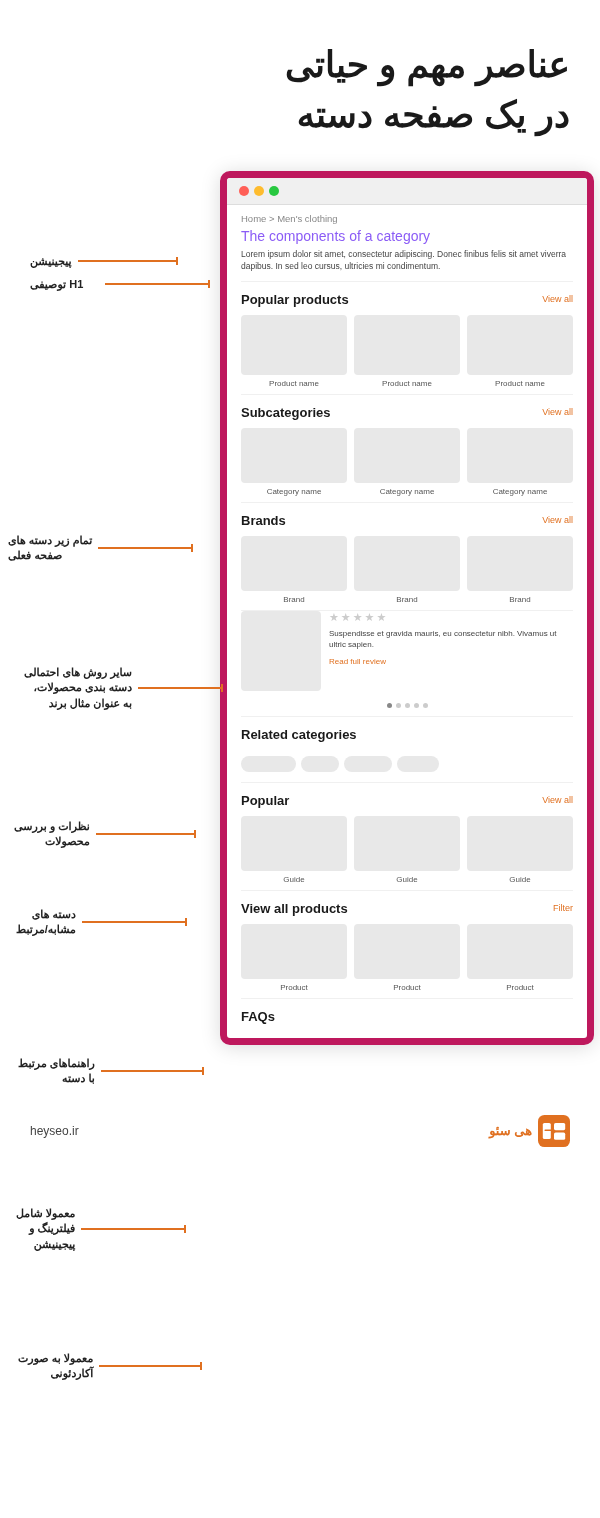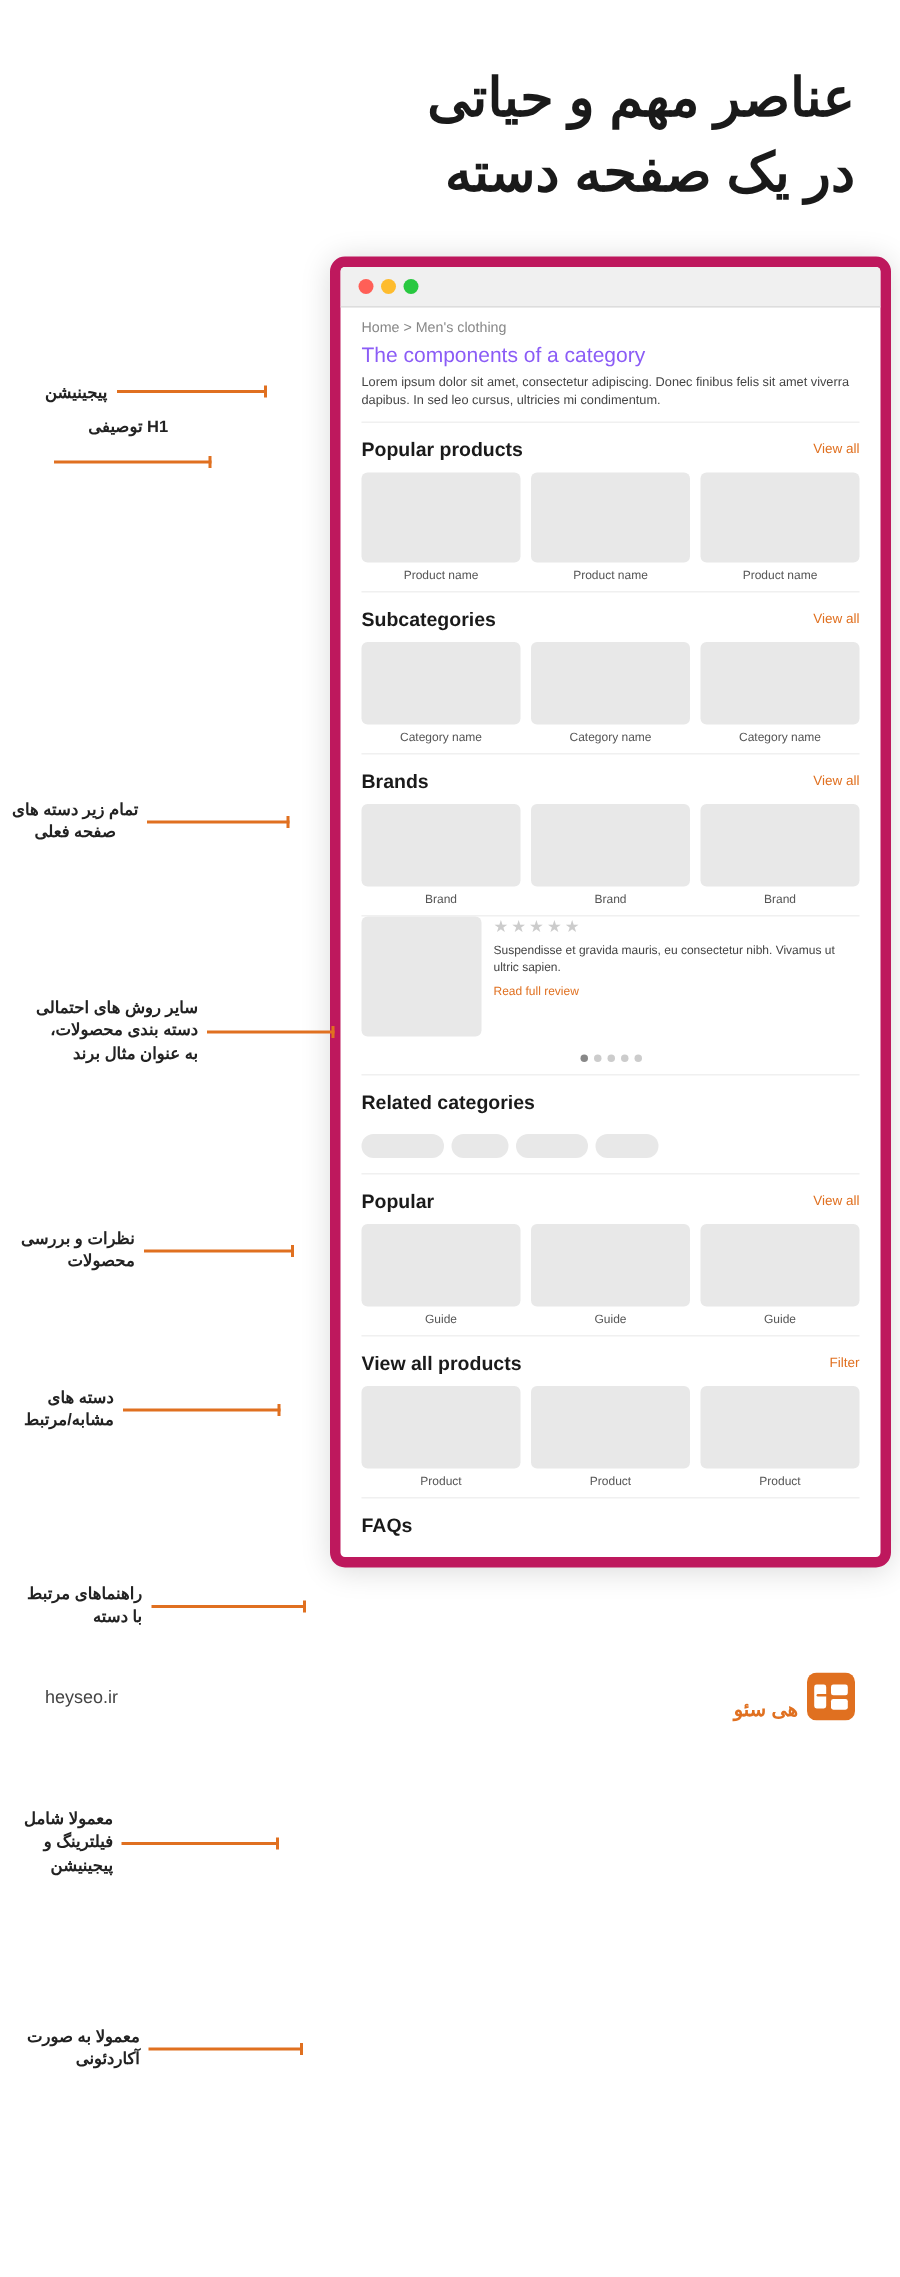--- a/index.html
+++ b/index.html
@@ -225,21 +225,21 @@
       align-items: center;
       padding: 20px 30px;
       margin-top: 10px;
     }
     .footer-site {
       font-size: 12px;
       color: #444;
     }
     .footer-logo {
       display: flex;
-      align-items: flex-end;
+      align-items: center;
       gap: 6px;
     }
     .footer-logo-text {
       font-size: 13px;
       color: #e07020;
       font-weight: 700;
       direction: rtl;
     }
     .logo-icon {
       width: 32px;
@@ -435,49 +435,49 @@
       </div>
     </div>
 
     <div style="position:absolute; top:84px; left:30px; display:flex; align-items:center; gap:0;">
       <span style="direction:rtl; font-size:11px; font-weight:600; color:#222; white-space:nowrap;">پیجینیشن</span>
       <div style="width:100px; height:2px; background:#e07020; margin-left:6px; position:relative;">
         <div style="position:absolute; right:0; top:-3px; width:2px; height:8px; background:#e07020;"></div>
       </div>
     </div>
 
-    <div style="position:absolute; top:107px; left:30px; display:flex; align-items:center; gap:16px;flex-direction:column;">
+    <div style="position:absolute; top:107px; left:30px; display:flex; align-items:center; gap:16px;">
       <span style="direction:rtl; font-size:11px; font-weight:600; color:#222; white-space:nowrap;">H1 توصیفی</span>
       <div style="width:105px; height:2px; background:#e07020; margin-left:6px; position:relative;">
         <div style="position:absolute; right:0; top:-3px; width:2px; height:8px; background:#e07020;"></div>
       </div>
     </div>
 
     <div style="position:absolute; top:362px; left:8px; display:flex; align-items:center; gap:0;">
-      <span style="direction:rtl; font-size:11px; font-weight:600; color:#222; text-align:center; line-height:1.4;">تمام زیر دسته های<br>صفحه فعلی</span>
+      <span style="direction:rtl; font-size:11px; font-weight:600; color:#222; text-align:left; line-height:1.4;">تمام زیر دسته های<br>صفحه فعلی</span>
       <div style="width:95px; height:2px; background:#e07020; margin-left:6px; position:relative;">
         <div style="position:absolute; right:0; top:-3px; width:2px; height:8px; background:#e07020;"></div>
       </div>
     </div>
 
     <div style="position:absolute; top:494px; left:0px; display:flex; align-items:center; gap:0;padding-left:24px;">
       <span style="direction:rtl; font-size:11px; font-weight:600; color:#222; text-align:right; line-height:1.4;">سایر روش های احتمالی<br>دسته بندی محصولات،<br>به عنوان مثال برند</span>
       <div style="width:85px; height:2px; background:#e07020; margin-left:6px; position:relative;">
         <div style="position:absolute; right:0; top:-3px; width:2px; height:8px; background:#e07020;"></div>
       </div>
     </div>
 
     <div style="position:absolute; top:648px; left:14px; display:flex; align-items:center; gap:0;">
       <span style="direction:rtl; font-size:11px; font-weight:600; color:#222; text-align:right; line-height:1.4;">نظرات و بررسی<br>محصولات</span>
       <div style="width:100px; height:2px; background:#e07020; margin-left:6px; position:relative;">
         <div style="position:absolute; right:0; top:-3px; width:2px; height:8px; background:#e07020;"></div>
       </div>
     </div>
 
-    <div style="position:absolute; top:754px; left:16px; display:flex; align-items:center; gap:0;">
+    <div style="position:absolute; top:736px; left:16px; display:flex; align-items:center; gap:0;">
       <span style="direction:rtl; font-size:11px; font-weight:600; color:#222; text-align:right; line-height:1.4;">دسته های<br>مشابه/مرتبط</span>
       <div style="width:105px; height:2px; background:#e07020; margin-left:6px; position:relative;">
         <div style="position:absolute; right:0; top:-3px; width:2px; height:8px; background:#e07020;"></div>
       </div>
     </div>
 
     <div style="position:absolute; top:885px; left:18px; display:flex; align-items:center; gap:0;">
       <span style="direction:rtl; font-size:11px; font-weight:600; color:#222; text-align:right; line-height:1.4;">راهنماهای مرتبط<br>با دسته</span>
       <div style="width:103px; height:2px; background:#e07020; margin-left:6px; position:relative;">
         <div style="position:absolute; right:0; top:-3px; width:2px; height:8px; background:#e07020;"></div>

